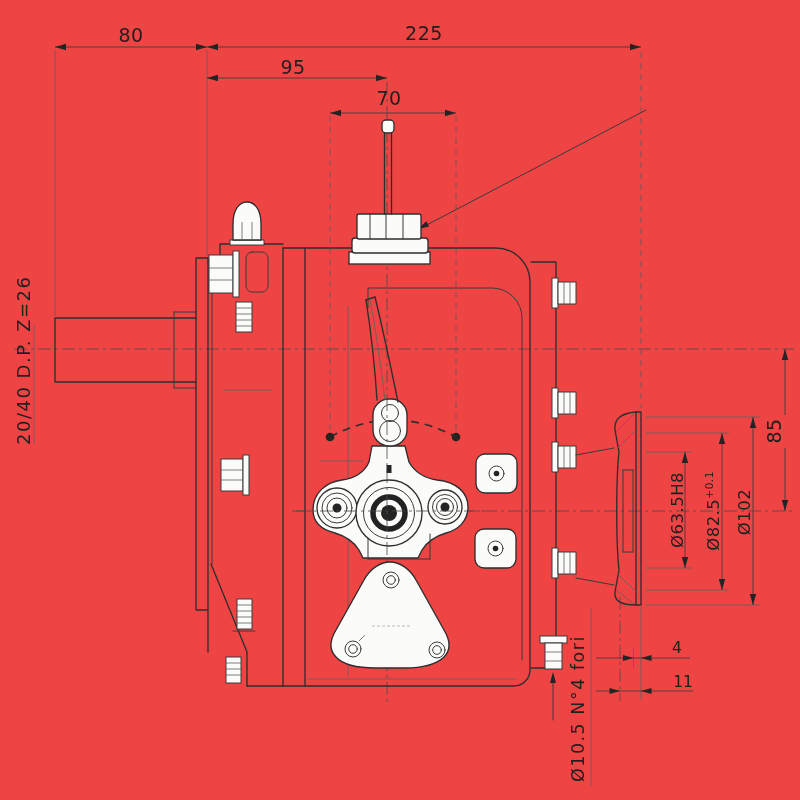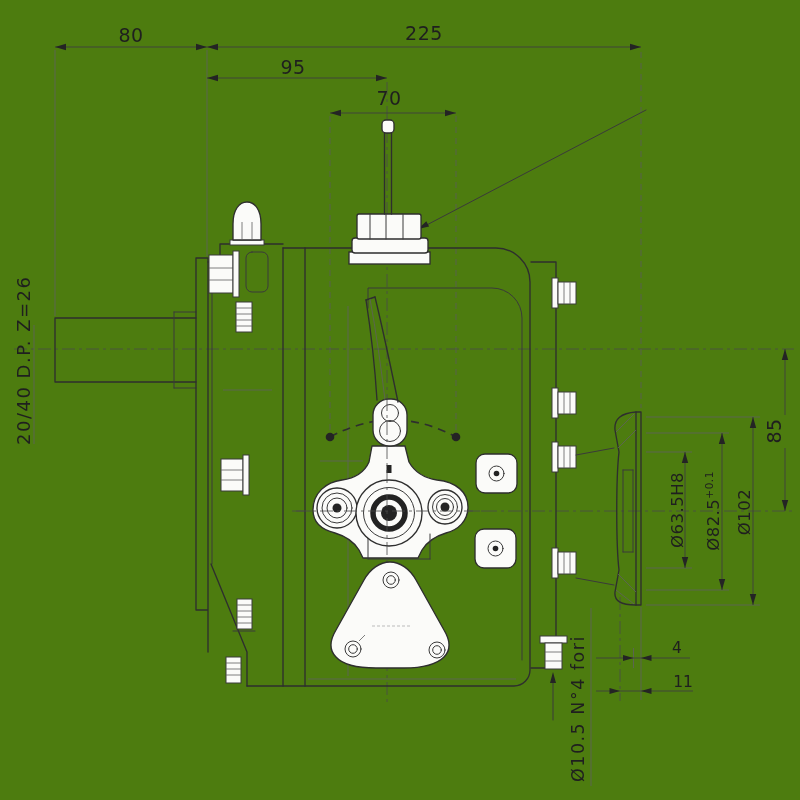--- a/index.html
+++ b/index.html
@@ -1,16 +1,16 @@
 <!DOCTYPE html>
 <html><head>
 <meta charset="utf-8">
 <style>
   html,body{margin:0;padding:0;background:#fbfbf9;}
-  #stage{width:800px;height:800px;position:relative;background:#4d7c0f;overflow:hidden;}
+  #stage{width:800px;height:800px;position:relative;background:#ef4444;overflow:hidden;}
   svg{position:absolute;left:0;top:0;}
   .s1{stroke:#2e2e2e;stroke-width:1.35;fill:none;stroke-linecap:round;stroke-linejoin:round;}
   .s2{stroke:#3a3a3a;stroke-width:1;fill:none;stroke-linecap:round;}
   .s3{stroke:#5f5f5f;stroke-width:.8;fill:none;}
   .dl{stroke:#3f3f3f;stroke-width:.9;fill:none;}
   .cl{stroke:#4a4a4a;stroke-width:.8;fill:none;stroke-dasharray:13 4 3 4;}
   .dsh{stroke:#5a5a5a;stroke-width:.8;fill:none;stroke-dasharray:6 5;}
   .arcd{stroke:#2e2e2e;stroke-width:1.6;fill:none;stroke-dasharray:8 6;}
   .fb{fill:#242424;stroke:none;}
   .wf{fill:#fbfbf9;}

